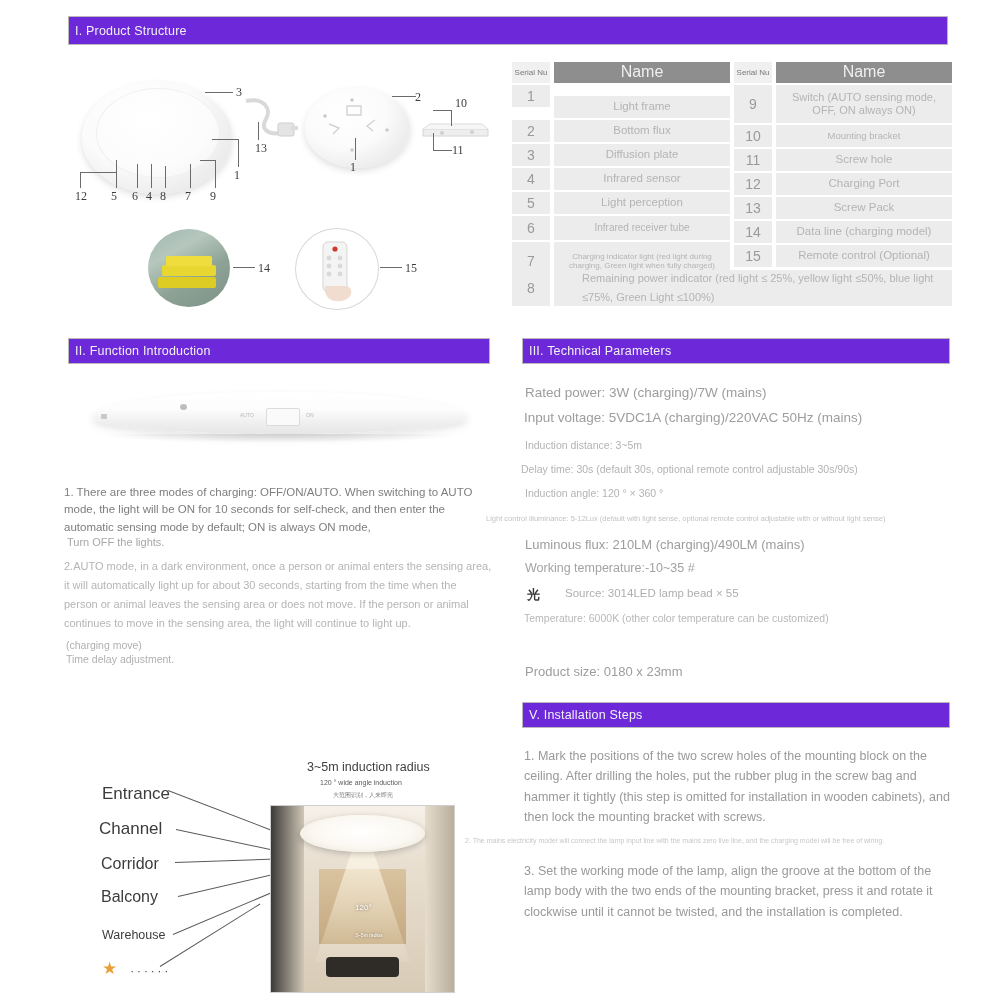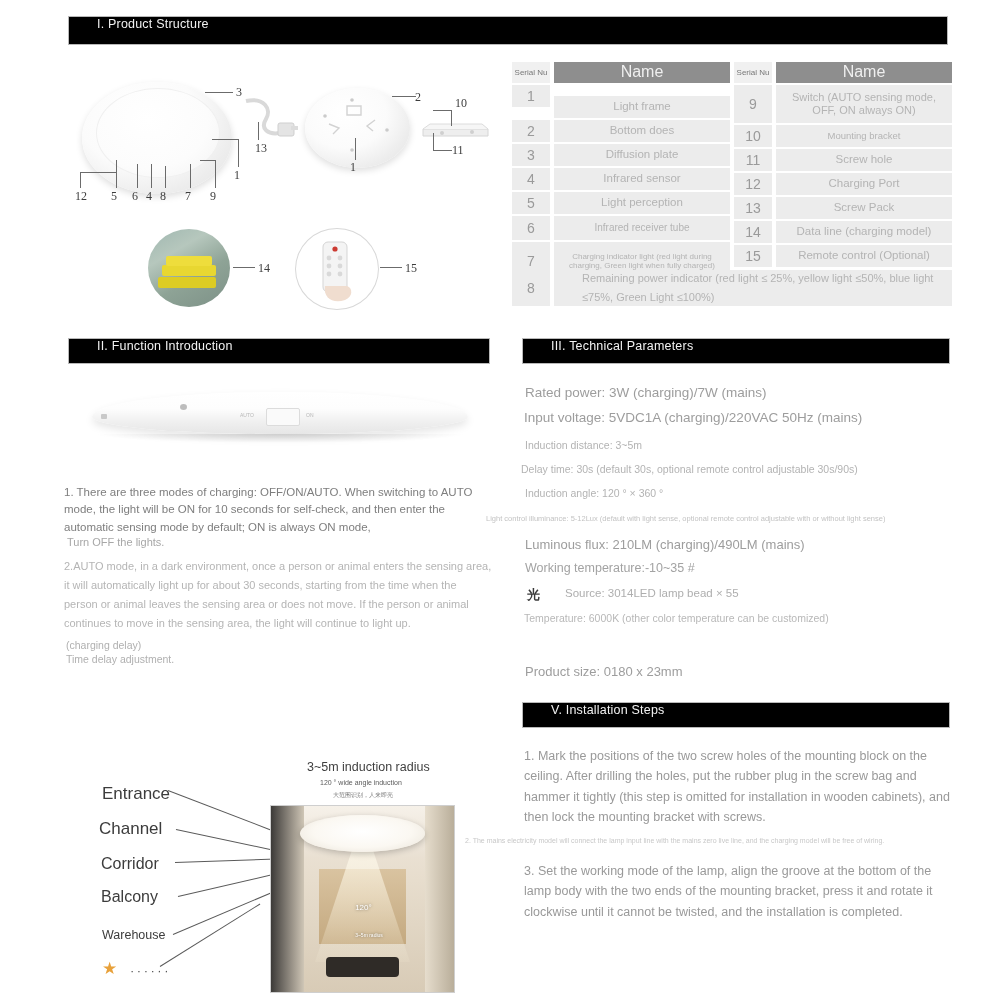--- a/index.html
+++ b/index.html
@@ -9,27 +9,27 @@
     font-family:"Liberation Sans", sans-serif;
     color:#555;
     overflow:hidden;
     position:relative;
   }
   .page{position:relative;width:1000px;height:1000px;}
 
   
   .bar{
     position:absolute;
-    background:#000000;
+    background:#6d28d9;
     border:1px solid #b9b9b9;
     box-sizing:border-box;
     color:#f2f2f2;
     font-size:12.5px;
-    display:flex;
-    padding-left:28px;
+    display:flex;align-items:center;
+    padding-left:6px;
     letter-spacing:.2px;
   }
 
   
   .t{position:absolute;white-space:pre;}
   .tw{position:absolute;}
 
   
   .tbl{position:absolute;left:512px;top:62px;width:440px;}
   .trow{display:flex;margin-bottom:2px;}
@@ -232,21 +232,21 @@
       <div class="trow">
         <div class="c-sn hdr" style="height:21px;">Serial Nu</div>
         <div class="c-nm hdr" style="height:21px;">Name</div>
       </div>
       <div class="trow">
         <div class="c-sn" style="height:22px;">1</div>
         <div class="c-nm" style="height:22px;margin-top:11px;">Light frame</div>
       </div>
       <div class="trow">
         <div class="c-sn" style="height:22px;">2</div>
-        <div class="c-nm" style="height:22px;">Bottom does</div>
+        <div class="c-nm" style="height:22px;">Bottom flux</div>
       </div>
       <div class="trow">
         <div class="c-sn" style="height:22px;">3</div>
         <div class="c-nm" style="height:22px;">Diffusion plate</div>
       </div>
       <div class="trow">
         <div class="c-sn" style="height:22px;">4</div>
         <div class="c-nm" style="height:22px;">Infrared sensor</div>
       </div>
       <div class="trow">
@@ -315,21 +315,21 @@
     <div style="position:absolute;left:266px;top:408px;width:32px;height:16px;border:1px solid #dcdcdc;background:#fafafa;border-radius:2px;"></div>
     <div style="position:absolute;left:240px;top:412px;font-size:5px;color:#b8b8b8;">AUTO</div>
     <div style="position:absolute;left:306px;top:412px;font-size:5px;color:#b8b8b8;">ON</div>
     <div style="position:absolute;left:101px;top:414px;width:6px;height:5px;background:#c9c9c9;border-radius:1px;"></div>
     <div style="position:absolute;left:180px;top:404px;width:7px;height:6px;border-radius:50%;background:#bdbdbd;"></div>
   </div>
 
   <div class="tw" style="left:64px;top:484px;width:418px;font-size:11.5px;line-height:1.5;color:#7e7e7e;">1. There are three modes of charging: OFF/ON/AUTO. When switching to AUTO mode, the light will be ON for 10 seconds for self-check, and then enter the automatic sensing mode by default; ON is always ON mode,</div>
   <div class="t" style="left:67px;top:536px;font-size:11px;color:#a7a7a7;">Turn OFF the lights.</div>
   <div class="tw" style="left:64px;top:557px;width:428px;font-size:11px;line-height:1.72;color:#b5b5b5;">2.AUTO mode, in a dark environment, once a person or animal enters the sensing area, it will automatically light up for about 30 seconds, starting from the time when the person or animal leaves the sensing area or does not move. If the person or animal continues to move in the sensing area, the light will continue to light up.</div>
-  <div class="t" style="left:66px;top:639px;font-size:10.5px;color:#b0b0b0;">(charging delay)</div>
+  <div class="t" style="left:66px;top:639px;font-size:10.5px;color:#b0b0b0;">(charging move)</div>
   <div class="t" style="left:66px;top:653px;font-size:10.5px;color:#b0b0b0;">Time delay adjustment.</div>
 
   <div class="bar" style="left:522px;top:338px;width:428px;height:26px;">
     <span>III. Technical Parameters</span>
   </div>
 
   <div class="t" style="left:525px;top:385px;font-size:13.5px;color:#9d9d9d;">Rated power: 3W (charging)/7W (mains)</div>
   <div class="t" style="left:524px;top:410px;font-size:13.5px;color:#9d9d9d;">Input voltage: 5VDC1A (charging)/220VAC 50Hz (mains)</div>
   <div class="t" style="left:525px;top:439px;font-size:10.5px;color:#b3b3b3;">Induction distance: 3~5m</div>
   <div class="t" style="left:521px;top:463px;font-size:10.5px;color:#b3b3b3;">Delay time: 30s (default 30s, optional remote control adjustable 30s/90s)</div>

